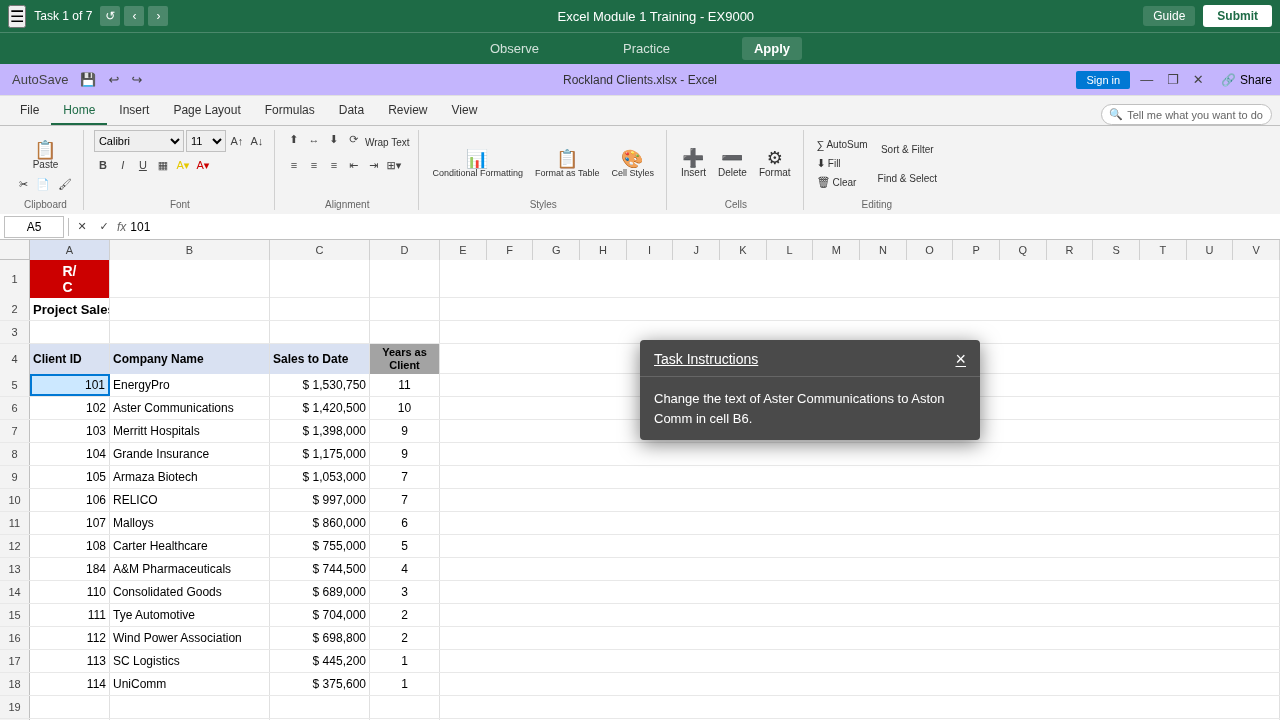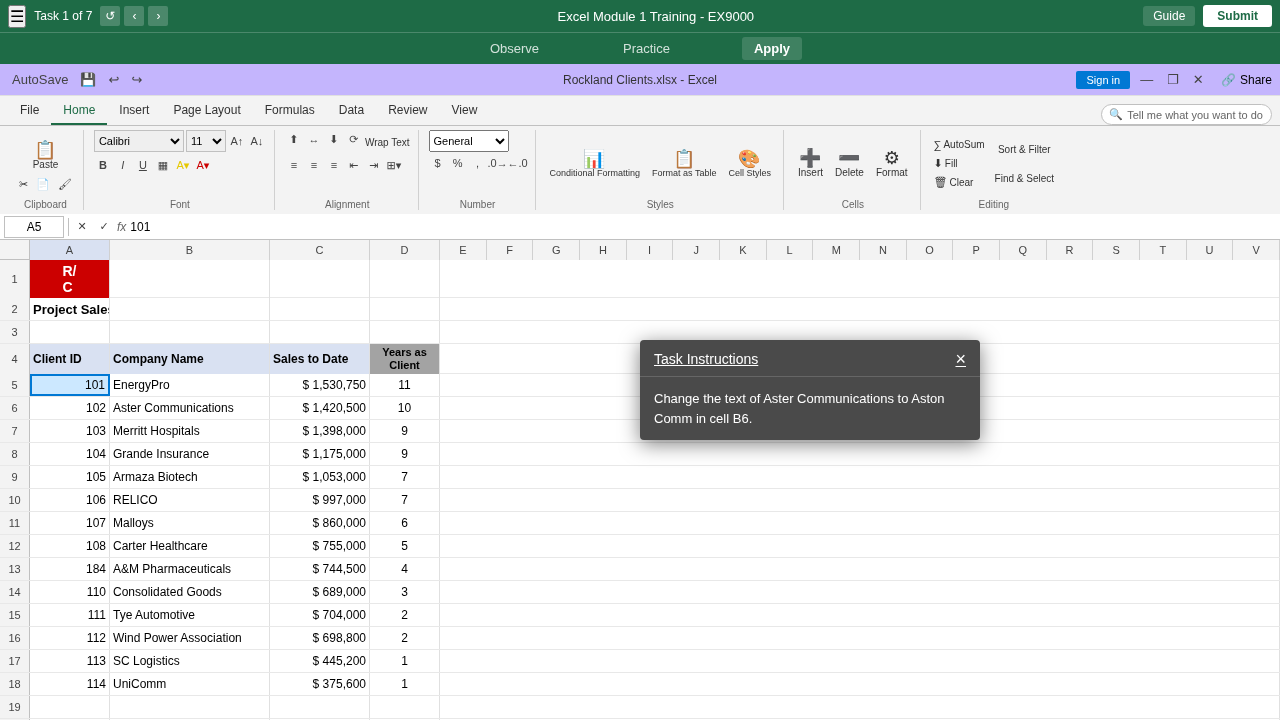--- a/index.html
+++ b/index.html
@@ -200,35 +200,20 @@
         <button class="small-icon-btn">≡</button>
         <button class="small-icon-btn">≡</button>
         <button class="small-icon-btn">⇤</button>
         <button class="small-icon-btn">⇥</button>
         <button class="small-icon-btn">⊞▾</button>
       </div>
     </div>
     <div class="ribbon-group-label">Alignment</div>
   </div>
 
-  <div class="ribbon-group">
-    <div class="ribbon-group-content" style="flex-direction:column; align-items:flex-start; gap:2px;">
-      <select class="number-format-select">
-        <option>General</option>
-      </select>
-      <div style="display:flex; gap:2px;">
-        <button class="small-icon-btn">$</button>
-        <button class="small-icon-btn">%</button>
-        <button class="small-icon-btn">,</button>
-        <button class="small-icon-btn">.0→</button>
-        <button class="small-icon-btn">←.0</button>
-      </div>
-    </div>
-    <div class="ribbon-group-label">Number</div>
-  </div>
 
   <div class="ribbon-group">
     <div class="ribbon-group-content">
       <button class="r-btn">
         <span class="icon">📊</span>
         <span style="font-size:9px;">Conditional
 Formatting</span>
       </button>
       <button class="r-btn">
         <span class="icon">📋</span>

